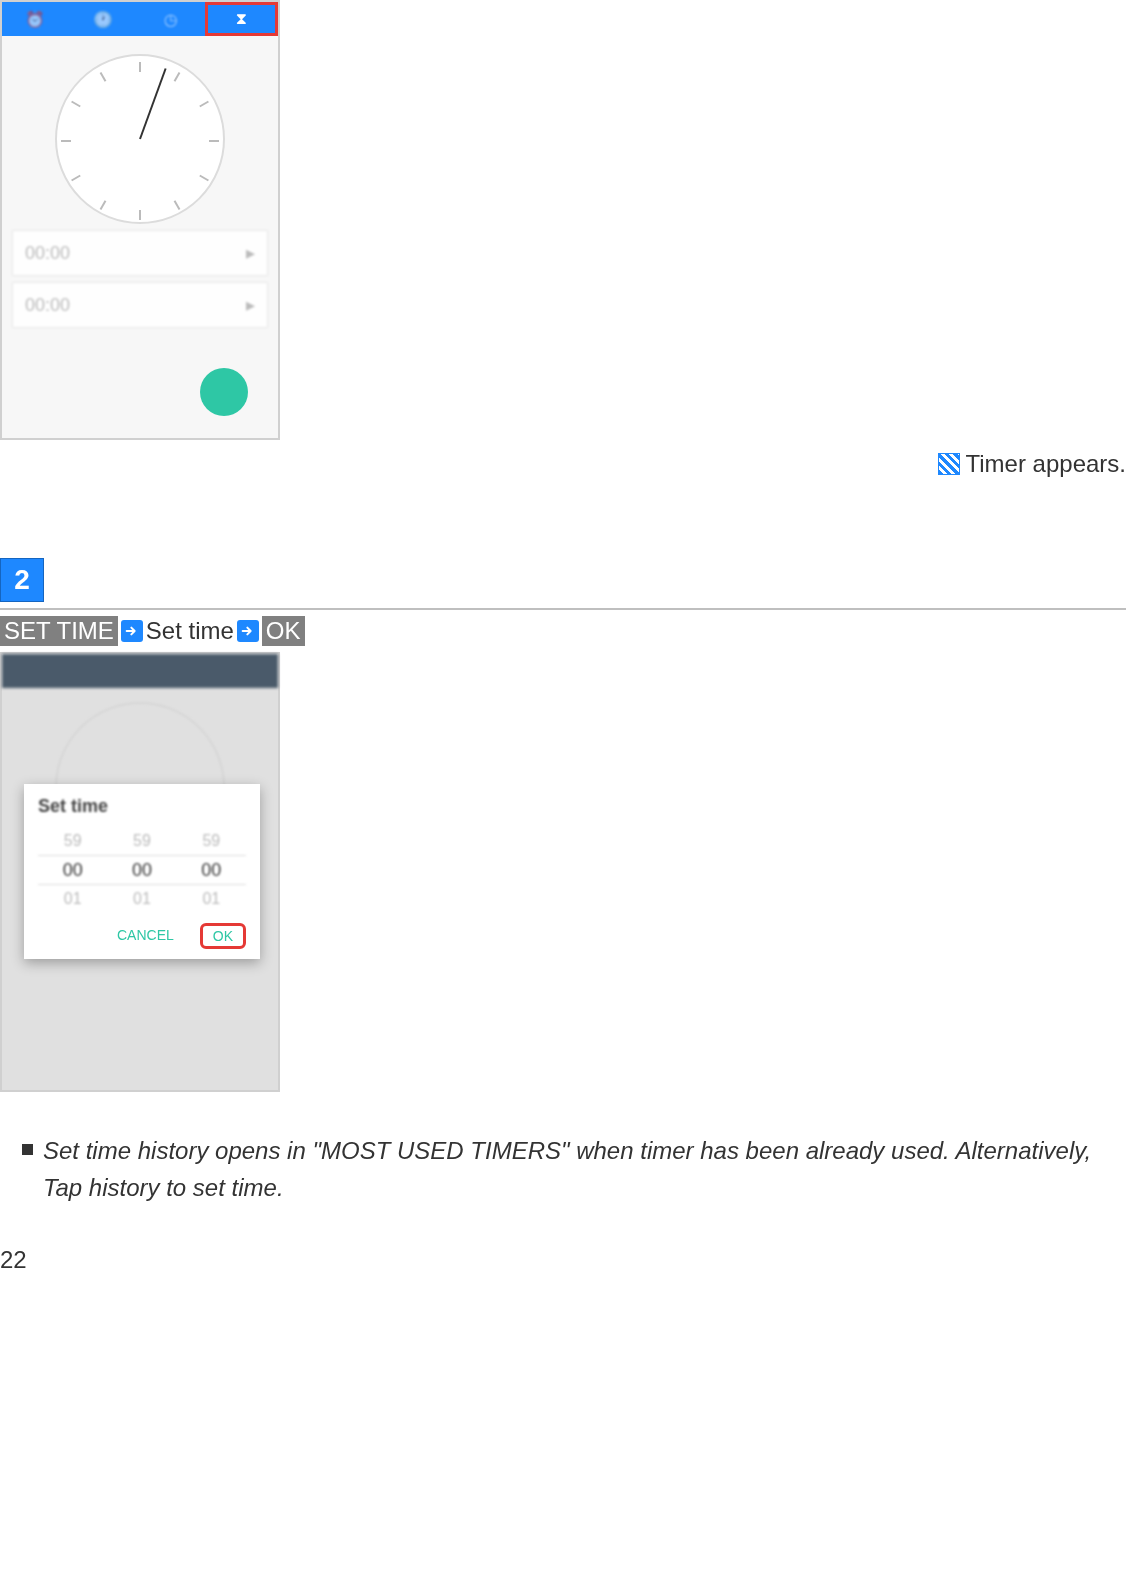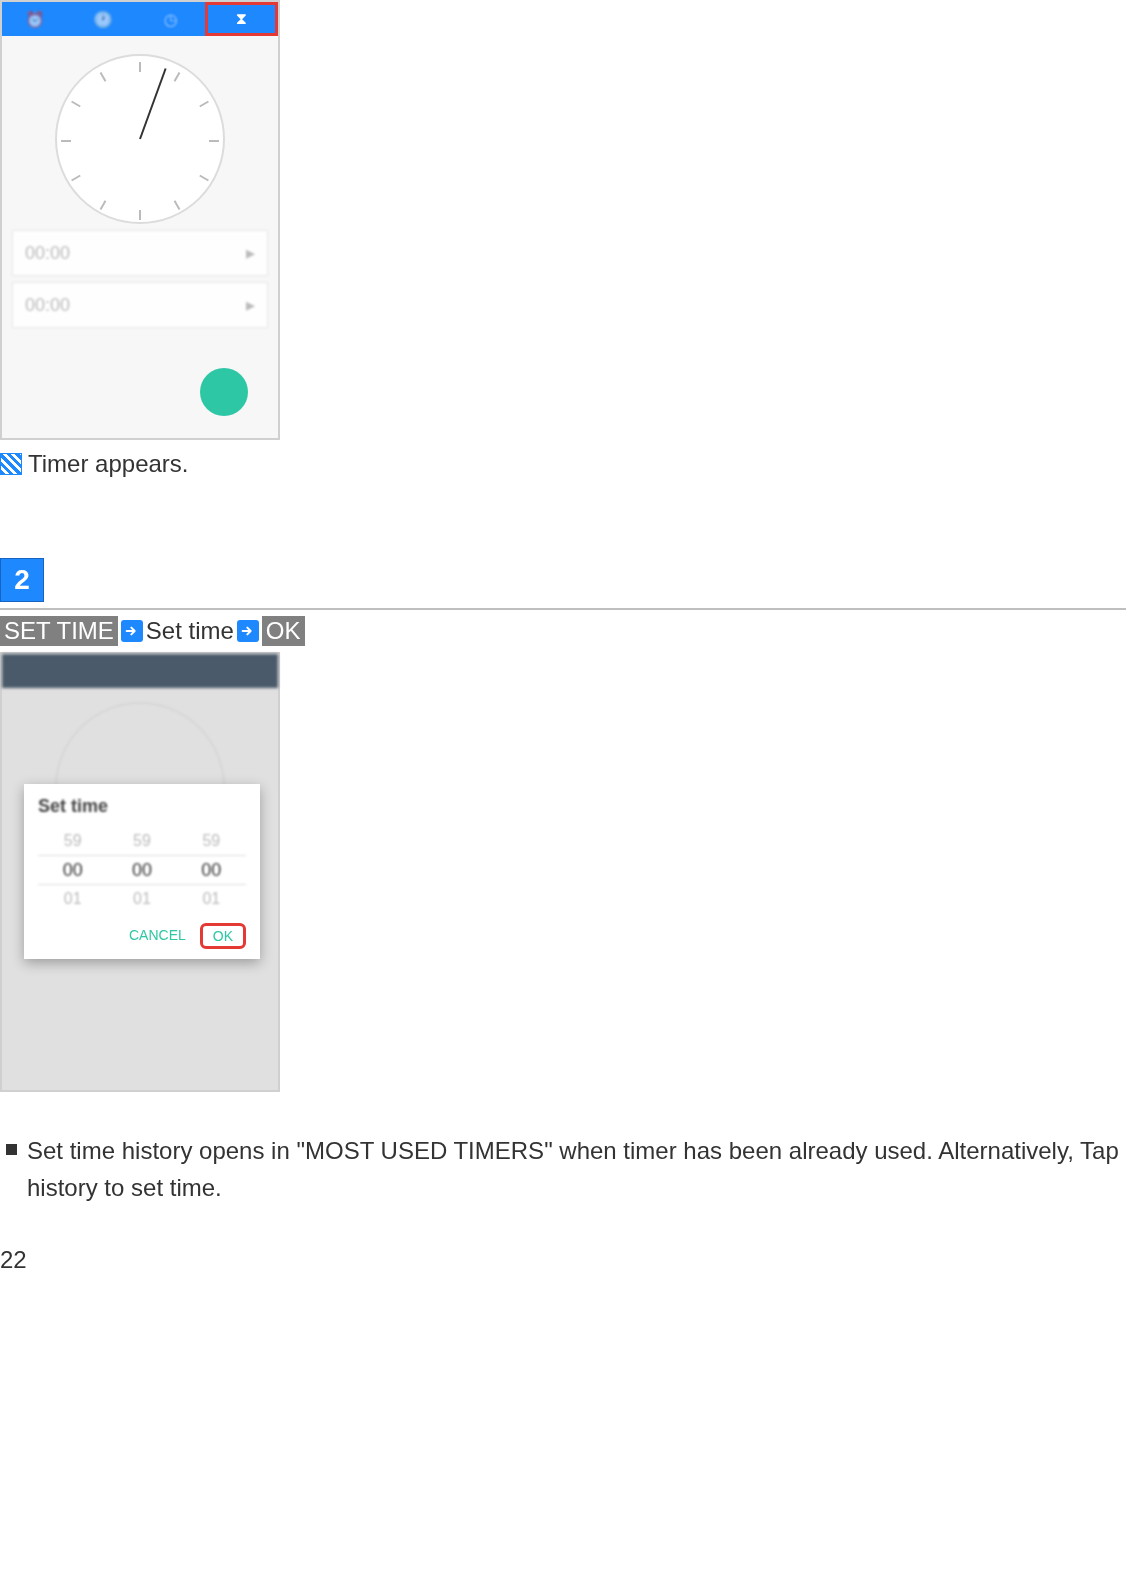--- a/index.html
+++ b/index.html
@@ -88,20 +88,21 @@
       border-radius: 50%;
       background: #2ec7a5;
     }
 
     
     .result-line {
       display: flex;
       align-items: center;
       margin: 10px 0 0 0;
       font-size: 24px;
+      justify-content: flex-end;
     }
     .result-icon {
       width: 22px; height: 22px;
       margin-right: 6px;
       background:
         repeating-linear-gradient(45deg,#1e88ff 0 3px,#fff 3px 6px);
       border: 1px solid #1e88ff;
     }
 
     .spacer1 { height: 80px; }
@@ -192,38 +193,39 @@
       display: flex;
       justify-content: space-around;
       text-align: center;
       filter: blur(1px);
     }
     .picker div { flex:1; color:#bbb; font-size:16px; line-height:28px; }
     .picker .sel { color:#333; font-size:18px; border-top:1px solid #ddd; border-bottom:1px solid #ddd; }
     .dialog-actions {
       display:flex;
       justify-content:flex-end;
-      gap:8px;
+      gap:20px;
       margin-top:10px;
       filter: blur(0.6px);
     }
     .dialog-actions .cancel { color:#2ec7a5; font-size:14px; padding:4px 6px; }
     .dialog-actions .ok {
       border: 3px solid #e53935;
       border-radius: 6px;
       padding: 2px 10px;
       color:#2ec7a5;
       font-size:14px;
     }
 
     .spacer2 { height: 40px; }
 
     
     .bullet-block {
-      padding-left: 6px;
+      padding-left: 22px;
+      font-style: italic;
     }
     .bullet-item {
       display: flex;
       align-items: flex-start;
       font-size: 24px;
       line-height: 1.55;
     }
     .bullet-marker {
       width: 11px; height: 11px;
       background: #333;

